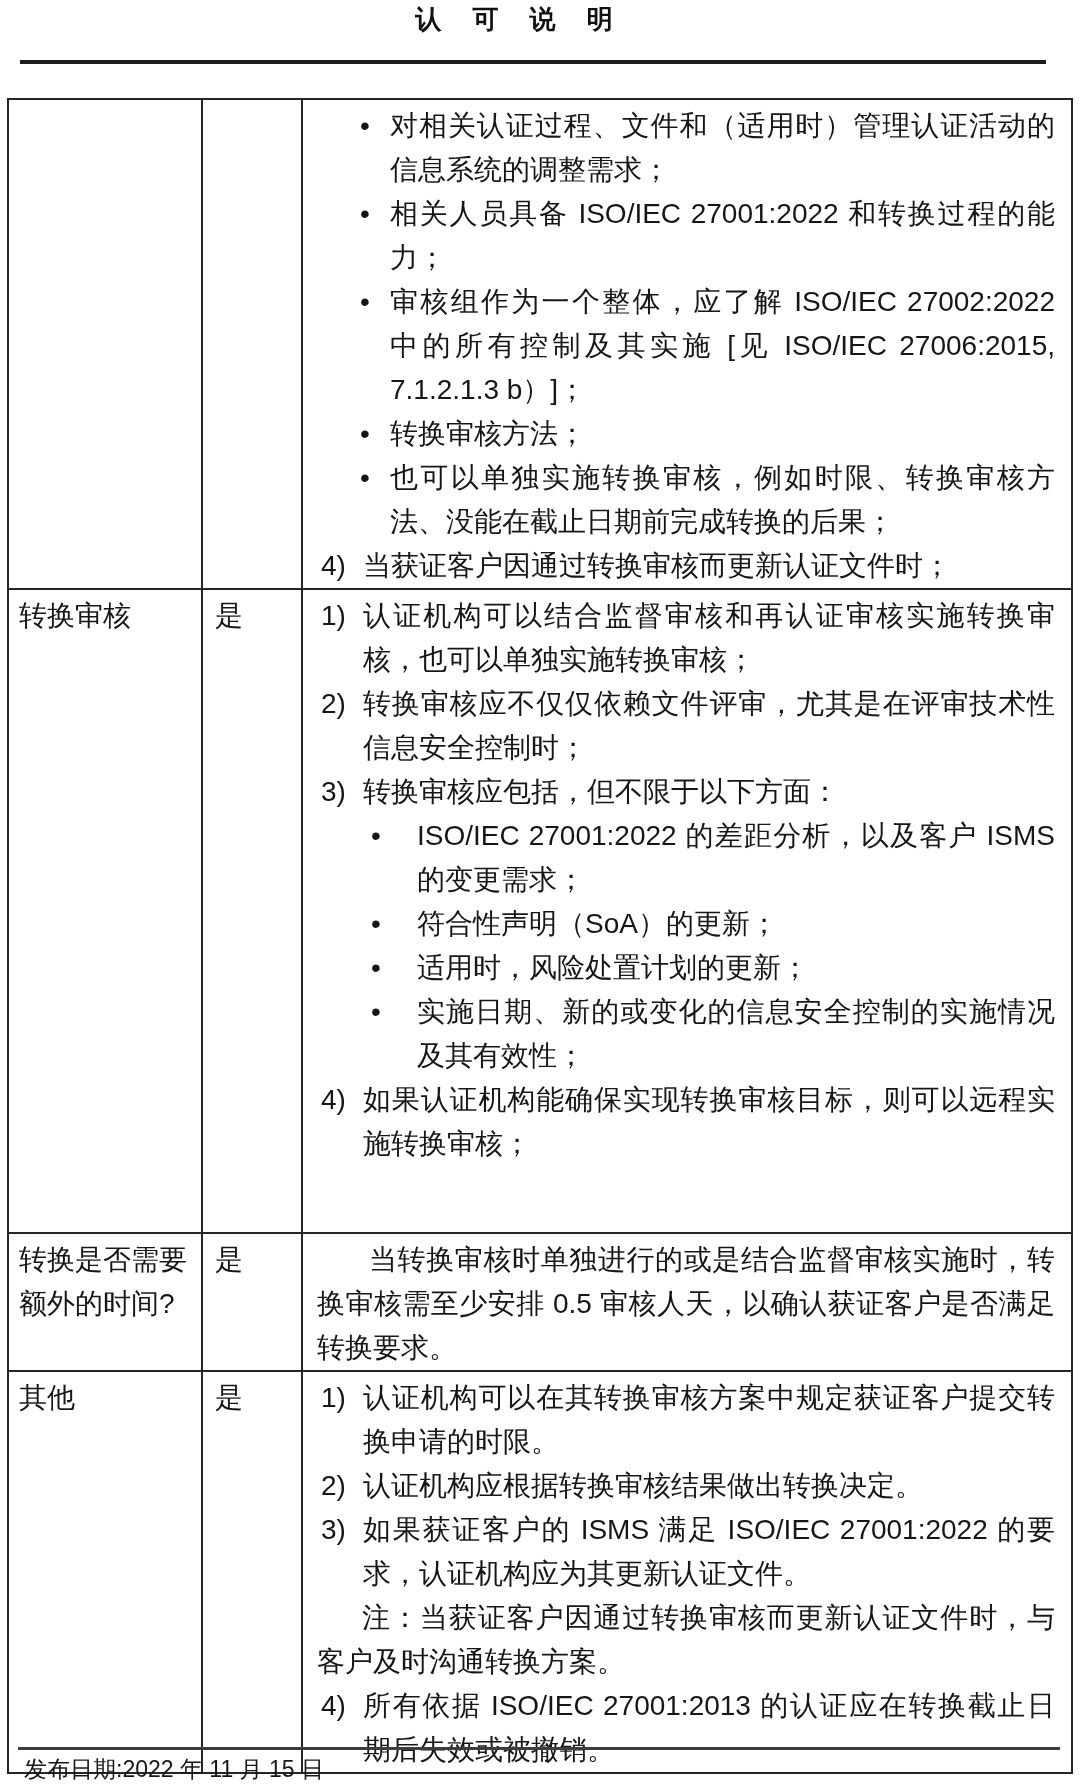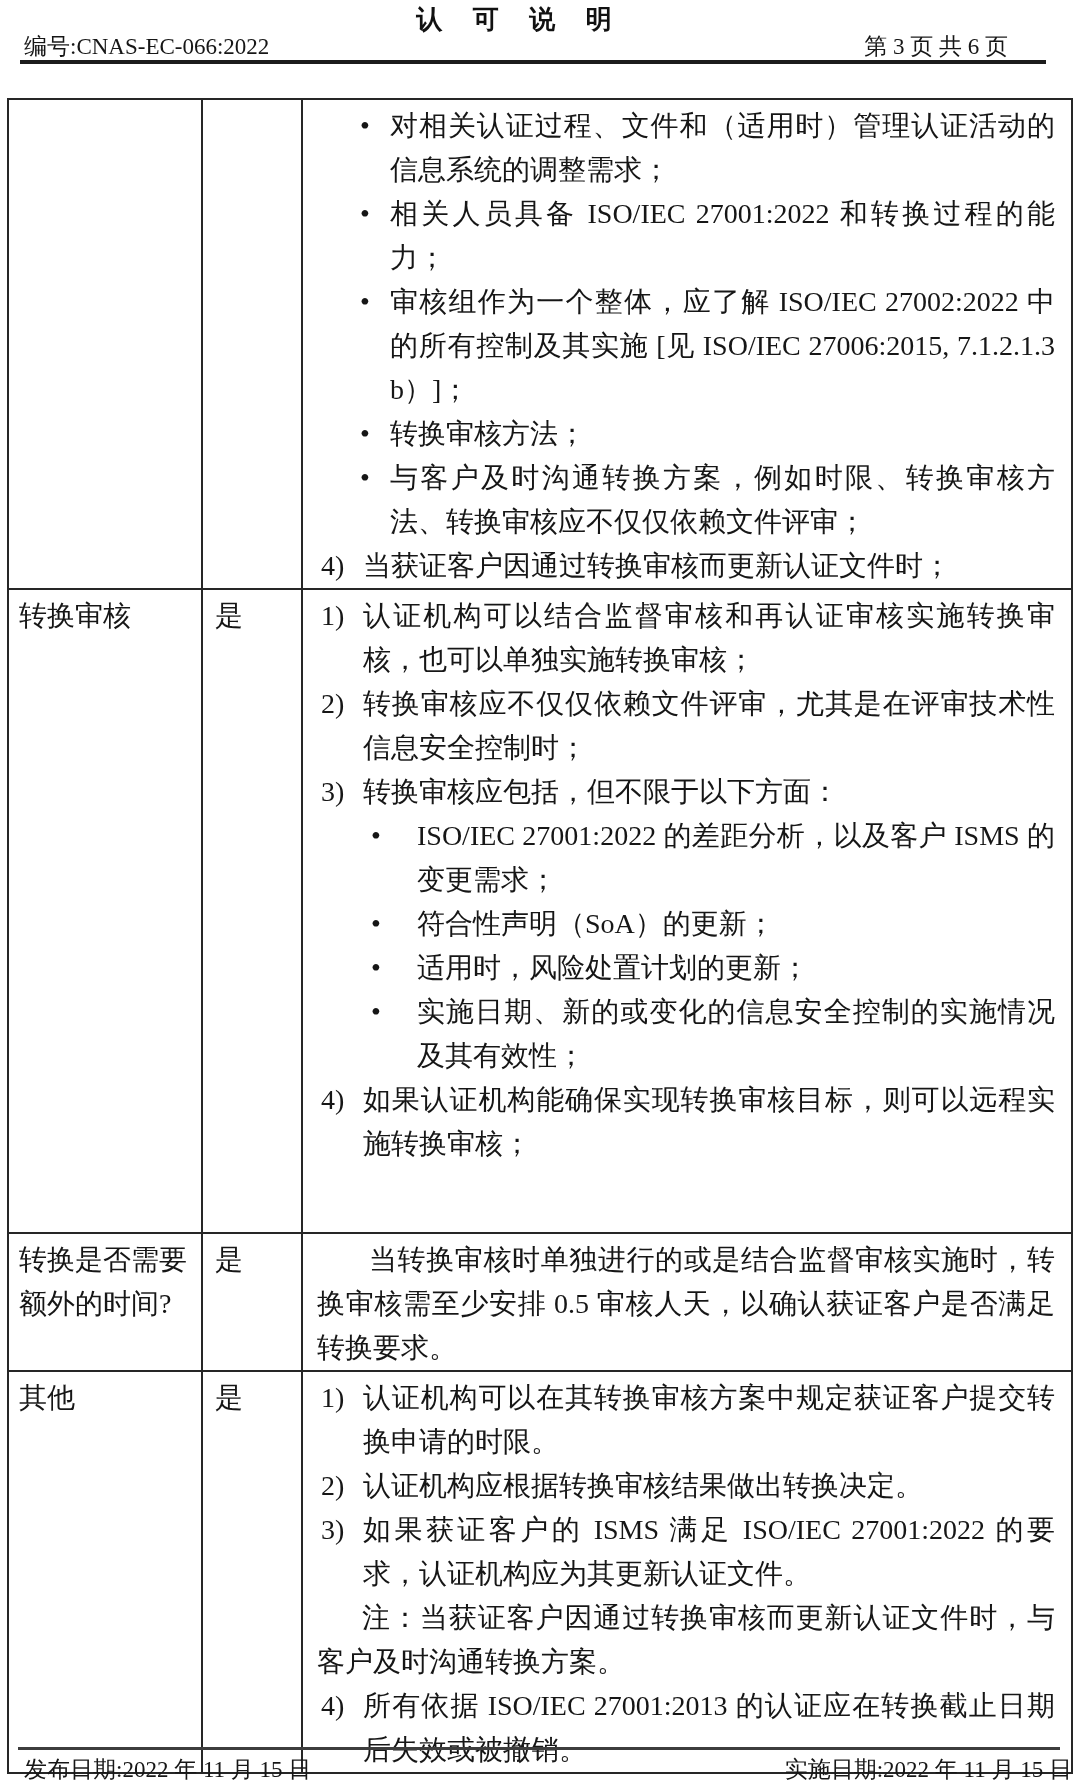--- a/index.html
+++ b/index.html
@@ -1,21 +1,21 @@
 <!DOCTYPE html>
 <html><head>
 <meta charset="utf-8">
 <style>
   html, body { margin: 0; padding: 0; background: #ffffff; }
   .page {
     position: relative;
     width: 1080px;
     height: 1785px;
     background: #ffffff;
-    font-family: Liberation Serif, serif;
+    font-family: Liberation Sans, sans-serif;
     color: #161616;
     overflow: hidden;
   }
 
   
   .doc-title {
     position: absolute;
     top: 2px; left: 0; right: 40px;
     text-align: center;
     font-size: 26px;
@@ -82,43 +82,39 @@
     justify-content: space-between;
   }
 </style>
 </head>
 <body>
 
 <div class="page">
 
   <div class="doc-title">认 可 说 明</div>
 
-  <div class="header-line">
-    <span class="doc-number">编号:CNAS-EC-066:2022</span>
-    <span class="page-number">第 3 页 共 6 页</span>
-  </div>
 
   <div class="header-rule"></div>
 
   <table class="spec">
     <colgroup>
       <col style="width:194px">
       <col style="width:100px">
       <col style="width:770px">
     </colgroup>
     <tbody>
         <tr style="height: 454px;">
           <td class="cell-label"></td>
           <td class="cell-answer"></td>
           <td class="cell-content">
             <div class="it it-b1"><span class="mk">•</span><span>对相关认证过程、文件和（适用时）管理认证活动的信息系统的调整需求；</span></div>
             <div class="it it-b1"><span class="mk">•</span><span>相关人员具备 ISO/IEC 27001:2022 和转换过程的能力；</span></div>
             <div class="it it-b1"><span class="mk">•</span><span>审核组作为一个整体，应了解 ISO/IEC 27002:2022 中的所有控制及其实施 [见 ISO/IEC 27006:2015, 7.1.2.1.3 b）]；</span></div>
             <div class="it it-b1"><span class="mk">•</span><span>转换审核方法；</span></div>
-            <div class="it it-b1"><span class="mk">•</span><span>与客户及时沟通转换方案，例如时限、转换审核方法、转换审核应不仅仅依赖文件评审；</span></div>
+            <div class="it it-b1"><span class="mk">•</span><span>也可以单独实施转换审核，例如时限、转换审核方法、没能在截止日期前完成转换的后果；</span></div>
             <div class="it it-num"><span class="mk">4)</span><span>当获证客户因通过转换审核而更新认证文件时；</span></div>
           </td>
         </tr>
         <tr style="height: 644px;">
           <td class="cell-label">转换审核</td>
           <td class="cell-answer">是</td>
           <td class="cell-content">
             <div class="it it-num"><span class="mk">1)</span><span>认证机构可以结合监督审核和再认证审核实施转换审核，也可以单独实施转换审核；</span></div>
             <div class="it it-num"><span class="mk">2)</span><span>转换审核应不仅仅依赖文件评审，尤其是在评审技术性信息安全控制时；</span></div>
             <div class="it it-num"><span class="mk">3)</span><span>转换审核应包括，但不限于以下方面：</span></div>
@@ -147,16 +143,15 @@
             <div class="it it-num"><span class="mk">4)</span><span>所有依据 ISO/IEC 27001:2013 的认证应在转换截止日期后失效或被撤销。</span></div>
           </td>
         </tr>
       </tbody>
   </table>
 
   <div class="footer-rule"></div>
 
   <div class="footer-line">
     <span>发布日期:2022 年 11 月 15 日</span>
-    <span>实施日期:2022 年 11 月 15 日</span>
   </div>
 
 </div>
 
 </body></html>

